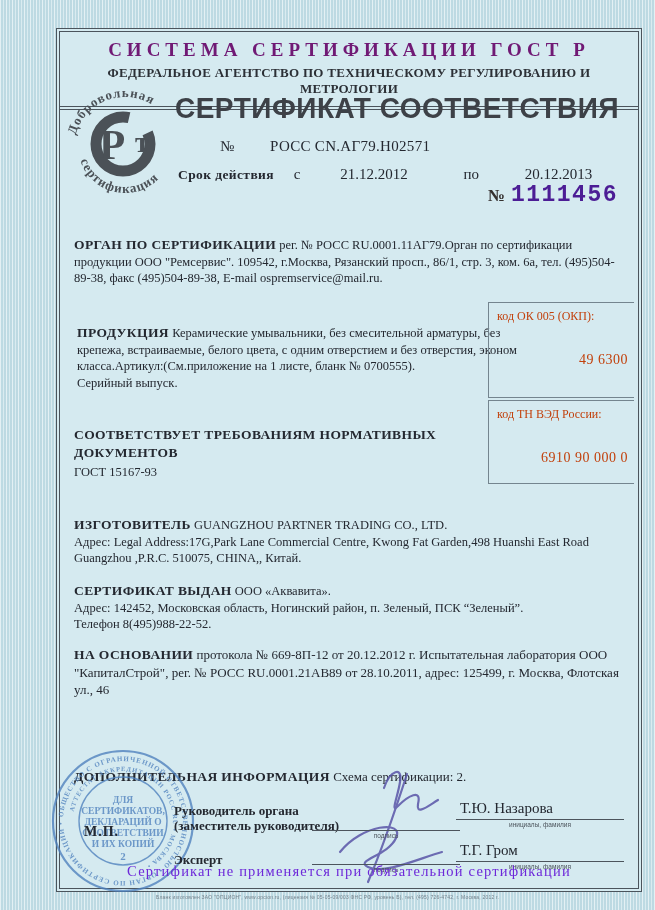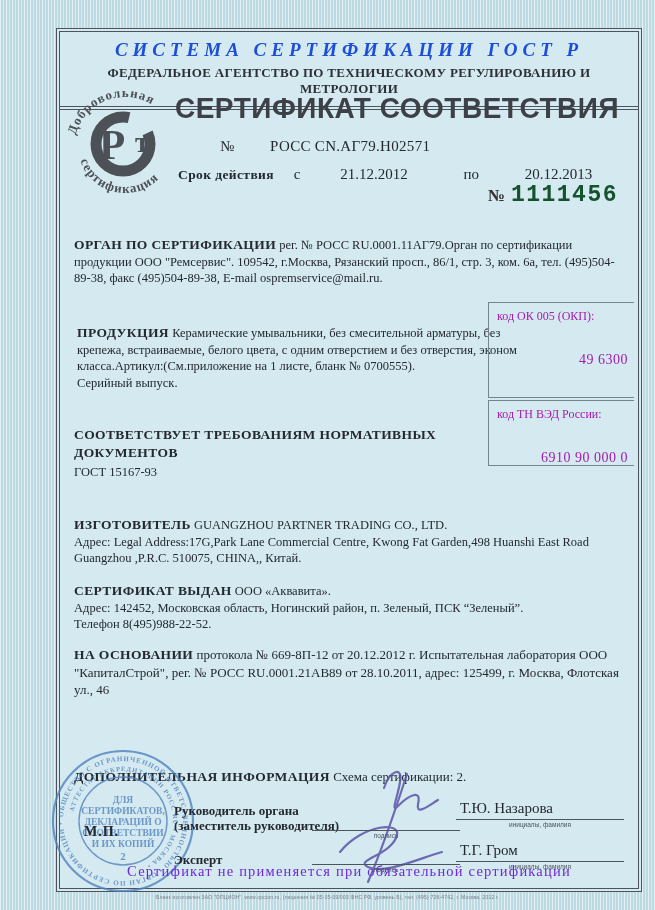--- a/index.html
+++ b/index.html
@@ -11,49 +11,49 @@
       rgba(255,255,255,.25) 3px 4px, rgba(140,185,200,.25) 4px 6px);
     font-family:"Liberation Serif", serif; color:#242830;
   }
   .frame{
     position:absolute; left:56px; top:28px; width:578px; height:856px;
     border:4px double #4b545c; background:#d5eaf0;
   }
   .header-box{
     border-bottom:4px double #4b545c; text-align:center; padding:7px 2px 9px 2px;
   }
-  .h1{font-weight:bold; font-size:19px; letter-spacing:5px; color:#1d4ed8;font-style:italic;}
+  .h1{font-weight:bold; font-size:19px; letter-spacing:5px; color:#701a75;}
   .h2{font-weight:bold; font-size:13px; letter-spacing:.3px; margin-top:4px; color:#2c3036;}
   .abs{position:absolute;}
   .title{
     left:104px; top:60px; width:466px; text-align:center;
     font-family:"Liberation Sans", sans-serif; font-weight:900; font-size:28px;
     letter-spacing:.5px; color:#3d4147; transform:scaleY(1.06);
   }
   .cert-num{left:160px; top:106px; font-size:15px;}
   .cert-num .val{margin-left:32px; letter-spacing:.3px;text-align:center;}
   .validity{left:118px; top:134px; font-size:15px;}
   .validity .lab{font-weight:bold;}
   .validity .w{margin-left:16px;}
   .validity .d1{margin-left:36px;}
   .validity .w2{margin-left:52px;text-align:center;}
   .validity .d2{margin-left:42px;}
   .serial{right:20px; top:150px; text-align:right;}
   .serial .n{font-size:17px; font-weight:bold; color:#35312f; margin-right:6px;}
   .serial .digits{font-family:"Liberation Mono", monospace; font-size:23px; font-weight:bold;
-    color:#14532d; letter-spacing:1.5px;}
+    color:#4c1d95; letter-spacing:1.5px;}
   .sec{font-size:12.5px; line-height:1.32;margin-top:30px;}
   .lab{font-weight:bold; font-size:13.5px; letter-spacing:.4px;}
   .sec-org{left:14px; top:174px; width:554px;}
   .sec-product{left:17px; top:262px; width:444px;}
   .code-box{left:428px; width:146px; border:1px solid #74858f; border-right:none;
-    font-size:12px; color:#a21caf; padding:6px 6px 0 8px; box-sizing:border-box;}
+    font-size:12px; color:#c2410c; padding:6px 6px 0 8px; box-sizing:border-box;}
   .code-box .cv{text-align:right; font-size:14px; margin-top:28px; letter-spacing:.5px;}
   .box-okp{top:270px; height:96px;}
-  .box-tnved{top:368px; height:66px;}
+  .box-tnved{top:368px; height:84px;}
   .sec-conform{left:14px; top:364px; width:410px;}
   .sec-conform .gv{margin-top:2px;}
   .sec-manu{left:14px; top:454px; width:560px;}
   .sec-issued{left:14px; top:520px; width:560px;}
   .sec-basis{left:14px; top:584px; width:560px; font-size:13px;}
   .sec-add{left:14px; top:706px; width:560px; font-size:13px;}
   .stamp{left:-12px; top:714px; width:150px; height:150px;}
   .mp{left:24px; top:792px; font-weight:bold; font-size:14px; letter-spacing:1px;}
   .roles{left:114px; top:772px; font-weight:bold; font-size:13px; line-height:1.12;}
   .roles .u{}

